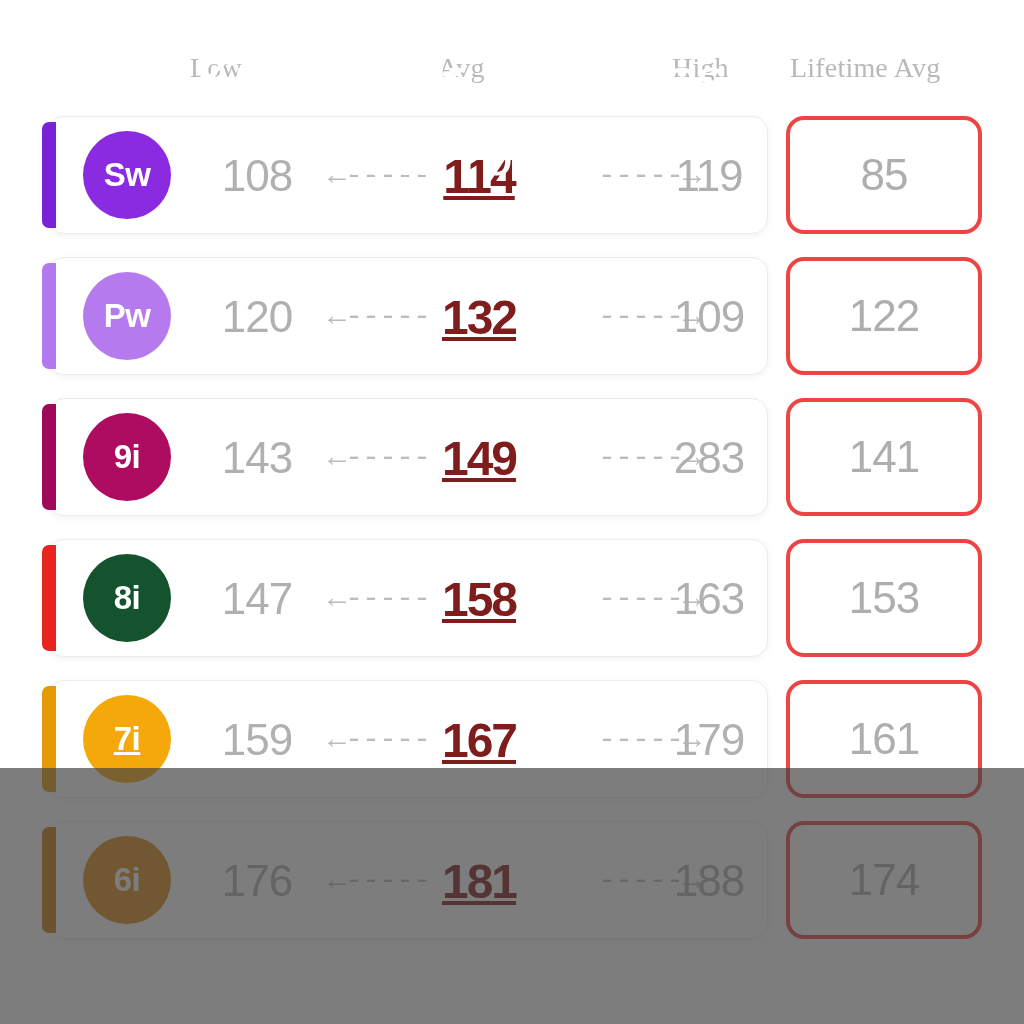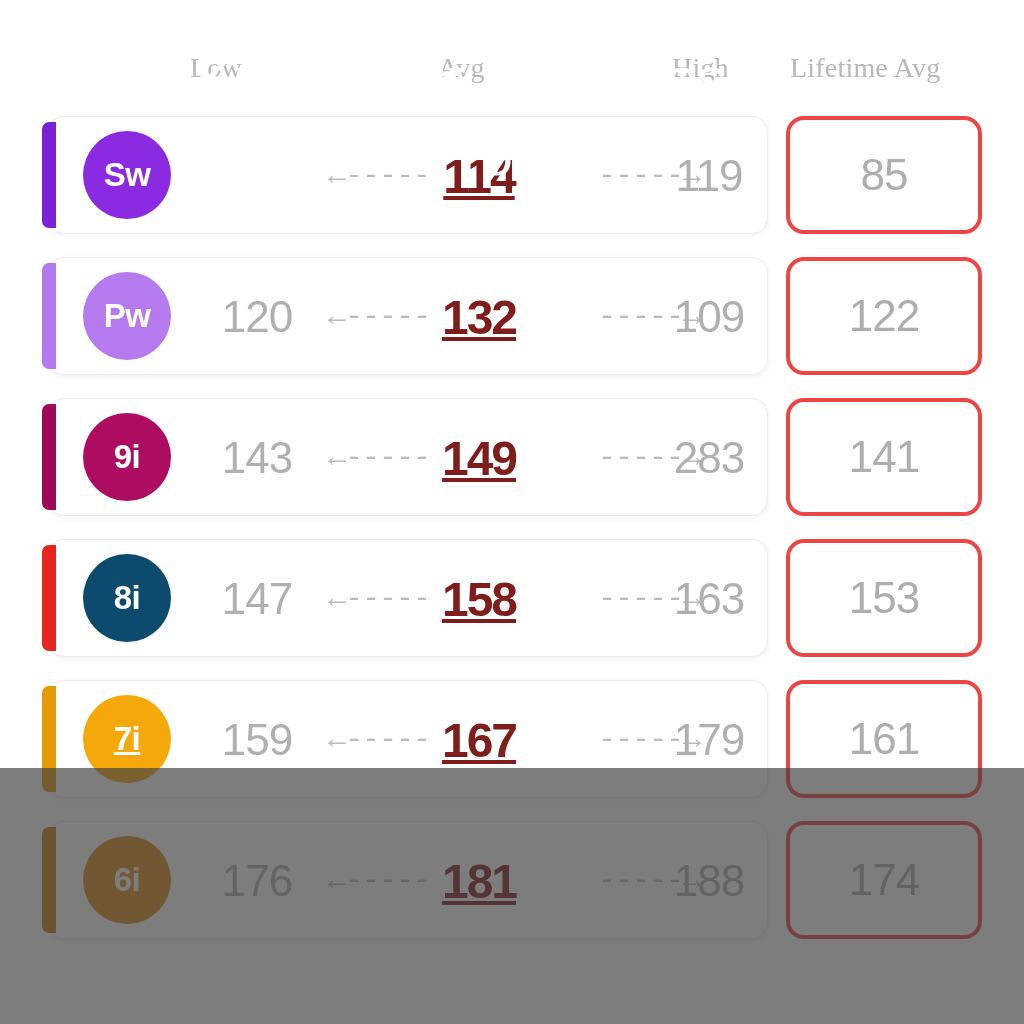--- a/index.html
+++ b/index.html
@@ -195,20 +195,21 @@
     <div class="col-head lifetime">Lifetime Avg</div>
   </div>
 
   <div class="rows" id="rows-container">
       <div class="row">
         <div class="accent-bar" style="background: rgb(123, 34, 214);"></div>
         <div class="main-card">
           <div class="badge" style="background: rgb(138, 43, 226);">
             <span>Sw</span>
           </div>
+          <div class="val low">108</div>
           <div class="arrow left">←-----</div>
           <div class="val avg">114</div>
           <div class="arrow right">-----→</div>
           <div class="val high">119</div>
         </div>
         <div class="lifetime-card">
           <span class="lifetime-val">85</span>
         </div>
       </div>
       <div class="row">
@@ -239,21 +240,21 @@
           <div class="arrow right">-----→</div>
           <div class="val high">283</div>
         </div>
         <div class="lifetime-card">
           <span class="lifetime-val">141</span>
         </div>
       </div>
       <div class="row">
         <div class="accent-bar" style="background: rgb(232, 36, 31);"></div>
         <div class="main-card">
-          <div class="badge" style="background: #0c4a6e;">
+          <div class="badge" style="background: #14532d;">
             <span>8i</span>
           </div>
           <div class="val low">147</div>
           <div class="arrow left">←-----</div>
           <div class="val avg">158</div>
           <div class="arrow right">-----→</div>
           <div class="val high">163</div>
         </div>
         <div class="lifetime-card">
           <span class="lifetime-val">153</span>

